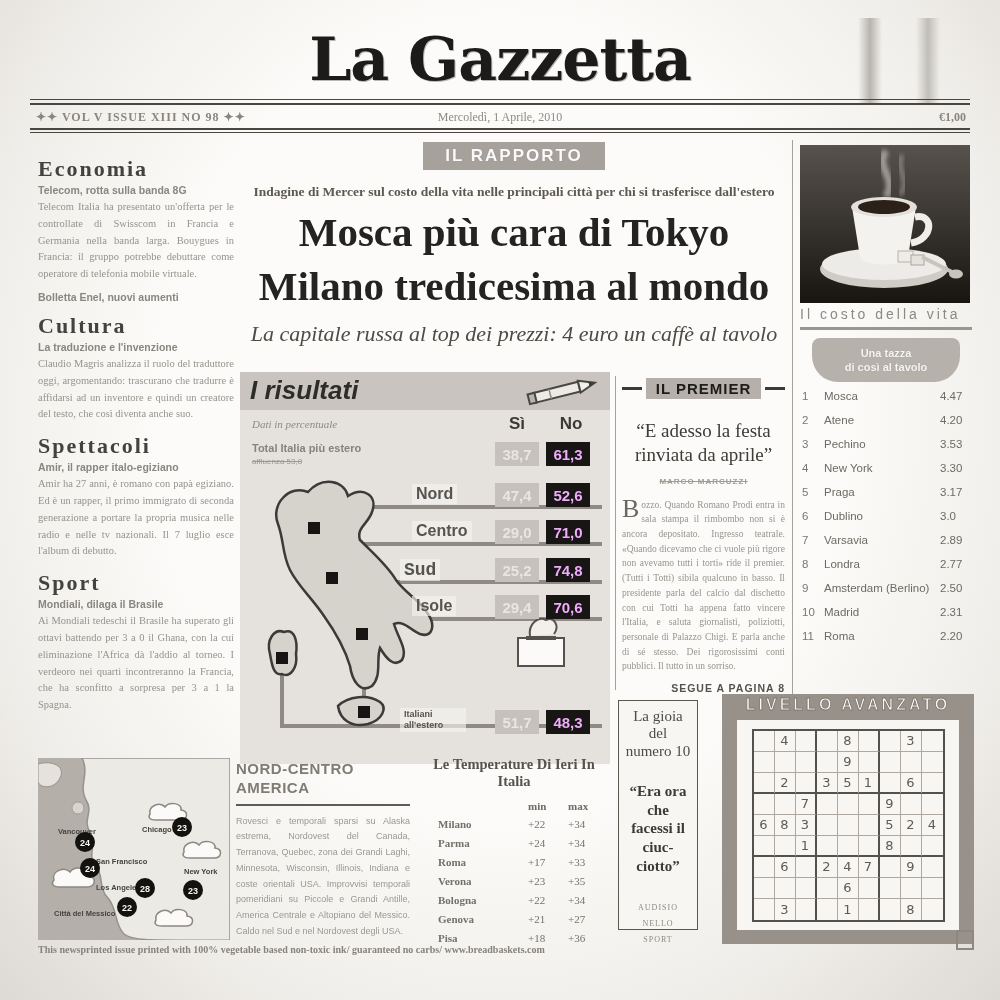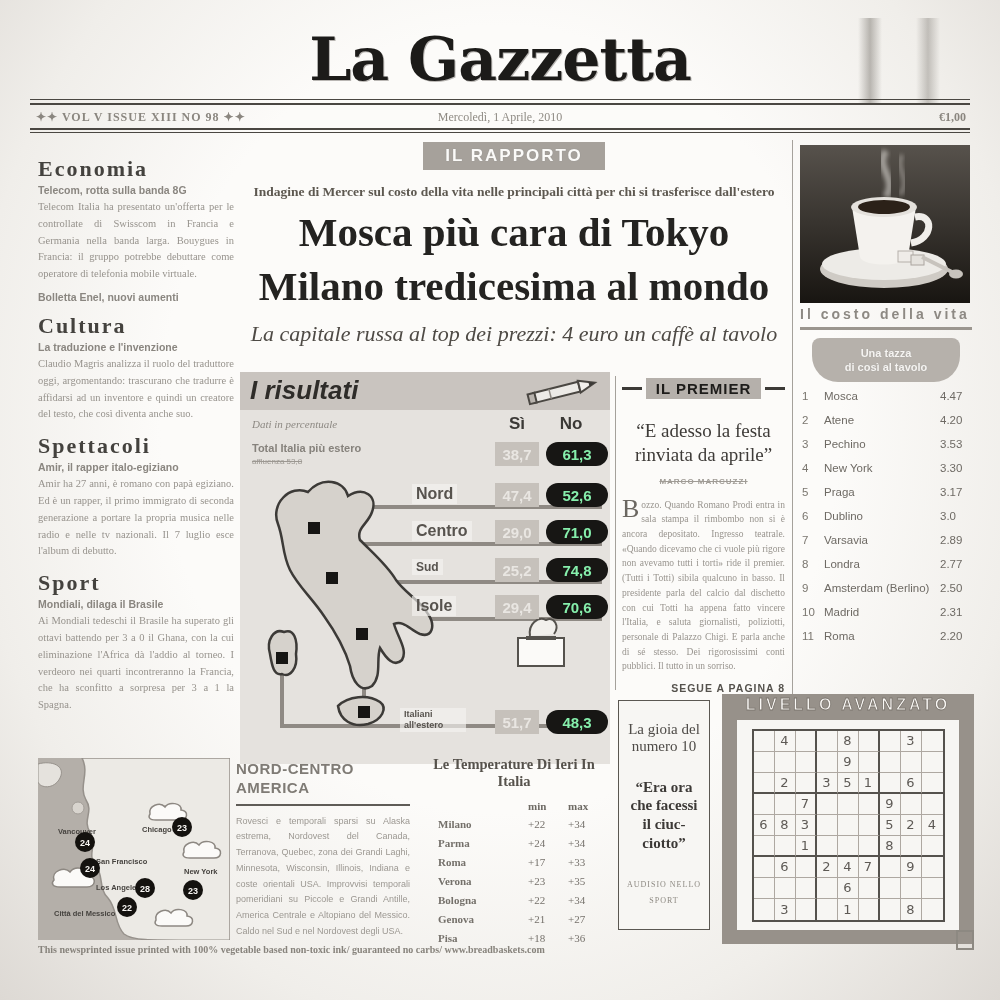--- a/index.html
+++ b/index.html
@@ -42,21 +42,21 @@
   .resbox{top:372px;left:240px;width:370px;height:392px;background:#e5e2de;}
   .res-head{position:absolute;top:0;left:0;width:100%;height:38px;background:#c9c4bf;}
   .res-title{position:absolute;top:3px;left:10px;font-style:italic;font-weight:bold;font-size:26px;
     color:#2e2c29;font-family:"Liberation Sans",sans-serif;}
   .res-note{position:absolute;top:46px;left:12px;font-style:italic;font-size:11px;color:#8d8983;}
   .colhdr{position:absolute;top:42px;font-family:"Liberation Sans",sans-serif;font-weight:bold;
     font-size:17px;color:#3b3936;width:46px;text-align:center;}
   .val{position:absolute;height:24px;display:flex;align-items:center;justify-content:center;
     font-family:"Liberation Sans",sans-serif;font-weight:bold;font-size:15px;}
   .val.si{background:#c6c1bb;color:#e9e6e2;width:44px;}
-  .val.no{background:#171614;color:#86efac;width:62px;border-radius:12px;}
+  .val.no{background:#171614;color:#f0abfc;width:44px;}
   .rlabel{position:absolute;font-family:"Liberation Sans",sans-serif;font-weight:bold;color:#57534e;
     background:rgba(245,243,240,.65);padding:1px 4px;}
   .totlabel{position:absolute;top:70px;left:12px;font-family:"Liberation Sans",sans-serif;
     font-weight:bold;font-size:11px;color:#86827c;}
   .totsub{font-weight:normal;font-size:8px;color:#9c9892;text-decoration:line-through;}
   .estlabel{position:absolute;top:336px;left:160px;width:58px;font-size:9px;line-height:1.2;}
 
   
   .premier{top:378px;left:622px;width:163px;}
   .prem-head{display:flex;align-items:center;gap:4px;}
@@ -68,21 +68,21 @@
     font-size:8px;letter-spacing:1px;color:#a09c96;text-decoration:line-through;}
   .prem-body{margin-top:12px;font-size:9.5px;line-height:1.55;color:#989younger490;color:#98948e;
     text-align:justify;filter:blur(.35px);}
   .prem-body .dropcap{float:left;font-size:26px;line-height:.85;font-weight:normal;color:#6b6761;
     padding-right:2px;}
   .prem-segue{margin-top:8px;text-align:right;font-family:"Liberation Sans",sans-serif;font-weight:bold;
     font-size:10.5px;letter-spacing:1px;color:#55524d;}
 
   
   .vrule{background:#a5a19b;width:1px;}
-  .costo-title{top:306px;left:800px;width:172px;font-family:"Liberation Sans",sans-serif;font-weight:bold;
+  .costo-title{top:306px;left:800px;width:172px;font-family:"Liberation Sans",sans-serif;font-weight:normal;
     font-size:14px;letter-spacing:3px;color:#8d8983;border-bottom:3px solid #9b968f;padding-bottom:5px;}
   .banner{top:338px;left:812px;width:148px;height:44px;background:#b6b1ab;
     border-radius:8px 8px 26px 26px;display:flex;flex-direction:column;align-items:center;
     justify-content:center;color:#f6f4f1;font-family:"Liberation Sans",sans-serif;font-weight:bold;
     font-size:11px;line-height:1.3;text-shadow:0 0 1px #999;}
   .pricelist{top:390px;left:802px;width:172px;font-family:"Liberation Sans",sans-serif;color:#6e6a64;}
   .prow{display:flex;margin-bottom:12px;font-size:11.5px;filter:blur(.25px);}
   .prow .rk{width:22px;color:#7a766f;}
   .prow .ct{flex:1;padding-right:4px;}
   .prow .pr{width:34px;text-align:left;}
@@ -94,22 +94,22 @@
   .nc-body{margin-top:8px;font-family:"Liberation Sans",sans-serif;font-size:9px;line-height:1.75;
     color:#9c9892;text-align:justify;filter:blur(.4px);}
   .temps{top:756px;left:420px;width:188px;}
   .t-title{font-weight:bold;font-size:14.5px;color:#56524c;text-align:center;filter:blur(.25px);}
   .t-table{margin-top:10px;width:100%;font-size:11px;color:#75716b;}
   .t-hdr{display:flex;font-weight:bold;margin-bottom:6px;color:#6e6a64;}
   .t-row{display:flex;margin-bottom:7px;filter:blur(.3px);}
   .t-city{flex:1;font-weight:bold;padding-left:18px;}
   .t-min,.t-max{width:40px;}
 
-  .gioia{top:700px;left:618px;width:92px;height:230px;border:1.5px solid #5a5751;background:#f7f6f3;
-    display:flex;flex-direction:column;align-items:center;text-align:center;padding:20px 6px;box-sizing:border-box;}
+  .gioia{top:700px;left:618px;width:80px;height:230px;border:1.5px solid #5a5751;background:#f7f6f3;
+    display:flex;flex-direction:column;align-items:center;text-align:center;padding:7px 6px;box-sizing:border-box;}
   .g-title{font-size:15px;color:#4e4b47;line-height:1.15;filter:blur(.25px);}
   .g-quote{margin-top:22px;font-weight:bold;font-size:15px;line-height:1.25;color:#3c3936;filter:blur(.25px);}
   .g-byline{margin-top:24px;font-size:8px;letter-spacing:1px;color:#8d8982;line-height:2;}
 
   .sudoku{top:694px;left:722px;width:252px;height:250px;background:#97918a;box-sizing:border-box;}
   .su-title{text-align:center;font-family:"Liberation Sans",sans-serif;font-weight:bold;font-size:16px;
     letter-spacing:3px;color:#faf8f5;-webkit-text-stroke:.8px #7b756e;margin-top:2px;}
   .su-panel{margin:6px auto 0 auto;width:222px;height:210px;background:#f7f6f3;
     display:flex;align-items:center;justify-content:center;}
   .su-grid{display:grid;grid-template-columns:repeat(9,21px);grid-auto-rows:21px;border:2px solid #55524d;}
@@ -230,21 +230,21 @@
     </svg>
 
     <div class="rlabel" style="top:112px;left:172px;font-size:16px;">Nord</div>
     <div class="val si" style="top:111px;left:255px;">47,4</div>
     <div class="val no" style="top:111px;left:306px;">52,6</div>
 
     <div class="rlabel" style="top:149px;left:172px;font-size:16px;">Centro</div>
     <div class="val si" style="top:148px;left:255px;">29,0</div>
     <div class="val no" style="top:148px;left:306px;">71,0</div>
 
-    <div class="rlabel" style="top:187px;left:172px;font-size:12px;">Sud</div>
+    <div class="rlabel" style="top:187px;left:160px;font-size:18px;font-family:Liberation Mono, monospace;">Sud</div>
     <div class="val si" style="top:186px;left:255px;">25,2</div>
     <div class="val no" style="top:186px;left:306px;">74,8</div>
 
     <div class="rlabel" style="top:224px;left:172px;font-size:16px;">Isole</div>
     <div class="val si" style="top:223px;left:255px;">29,4</div>
     <div class="val no" style="top:223px;left:306px;">70,6</div>
 
     <div class="rlabel estlabel">Italiani all'estero</div>
     <div class="val si" style="top:338px;left:255px;">51,7</div>
     <div class="val no" style="top:338px;left:306px;">48,3</div>

